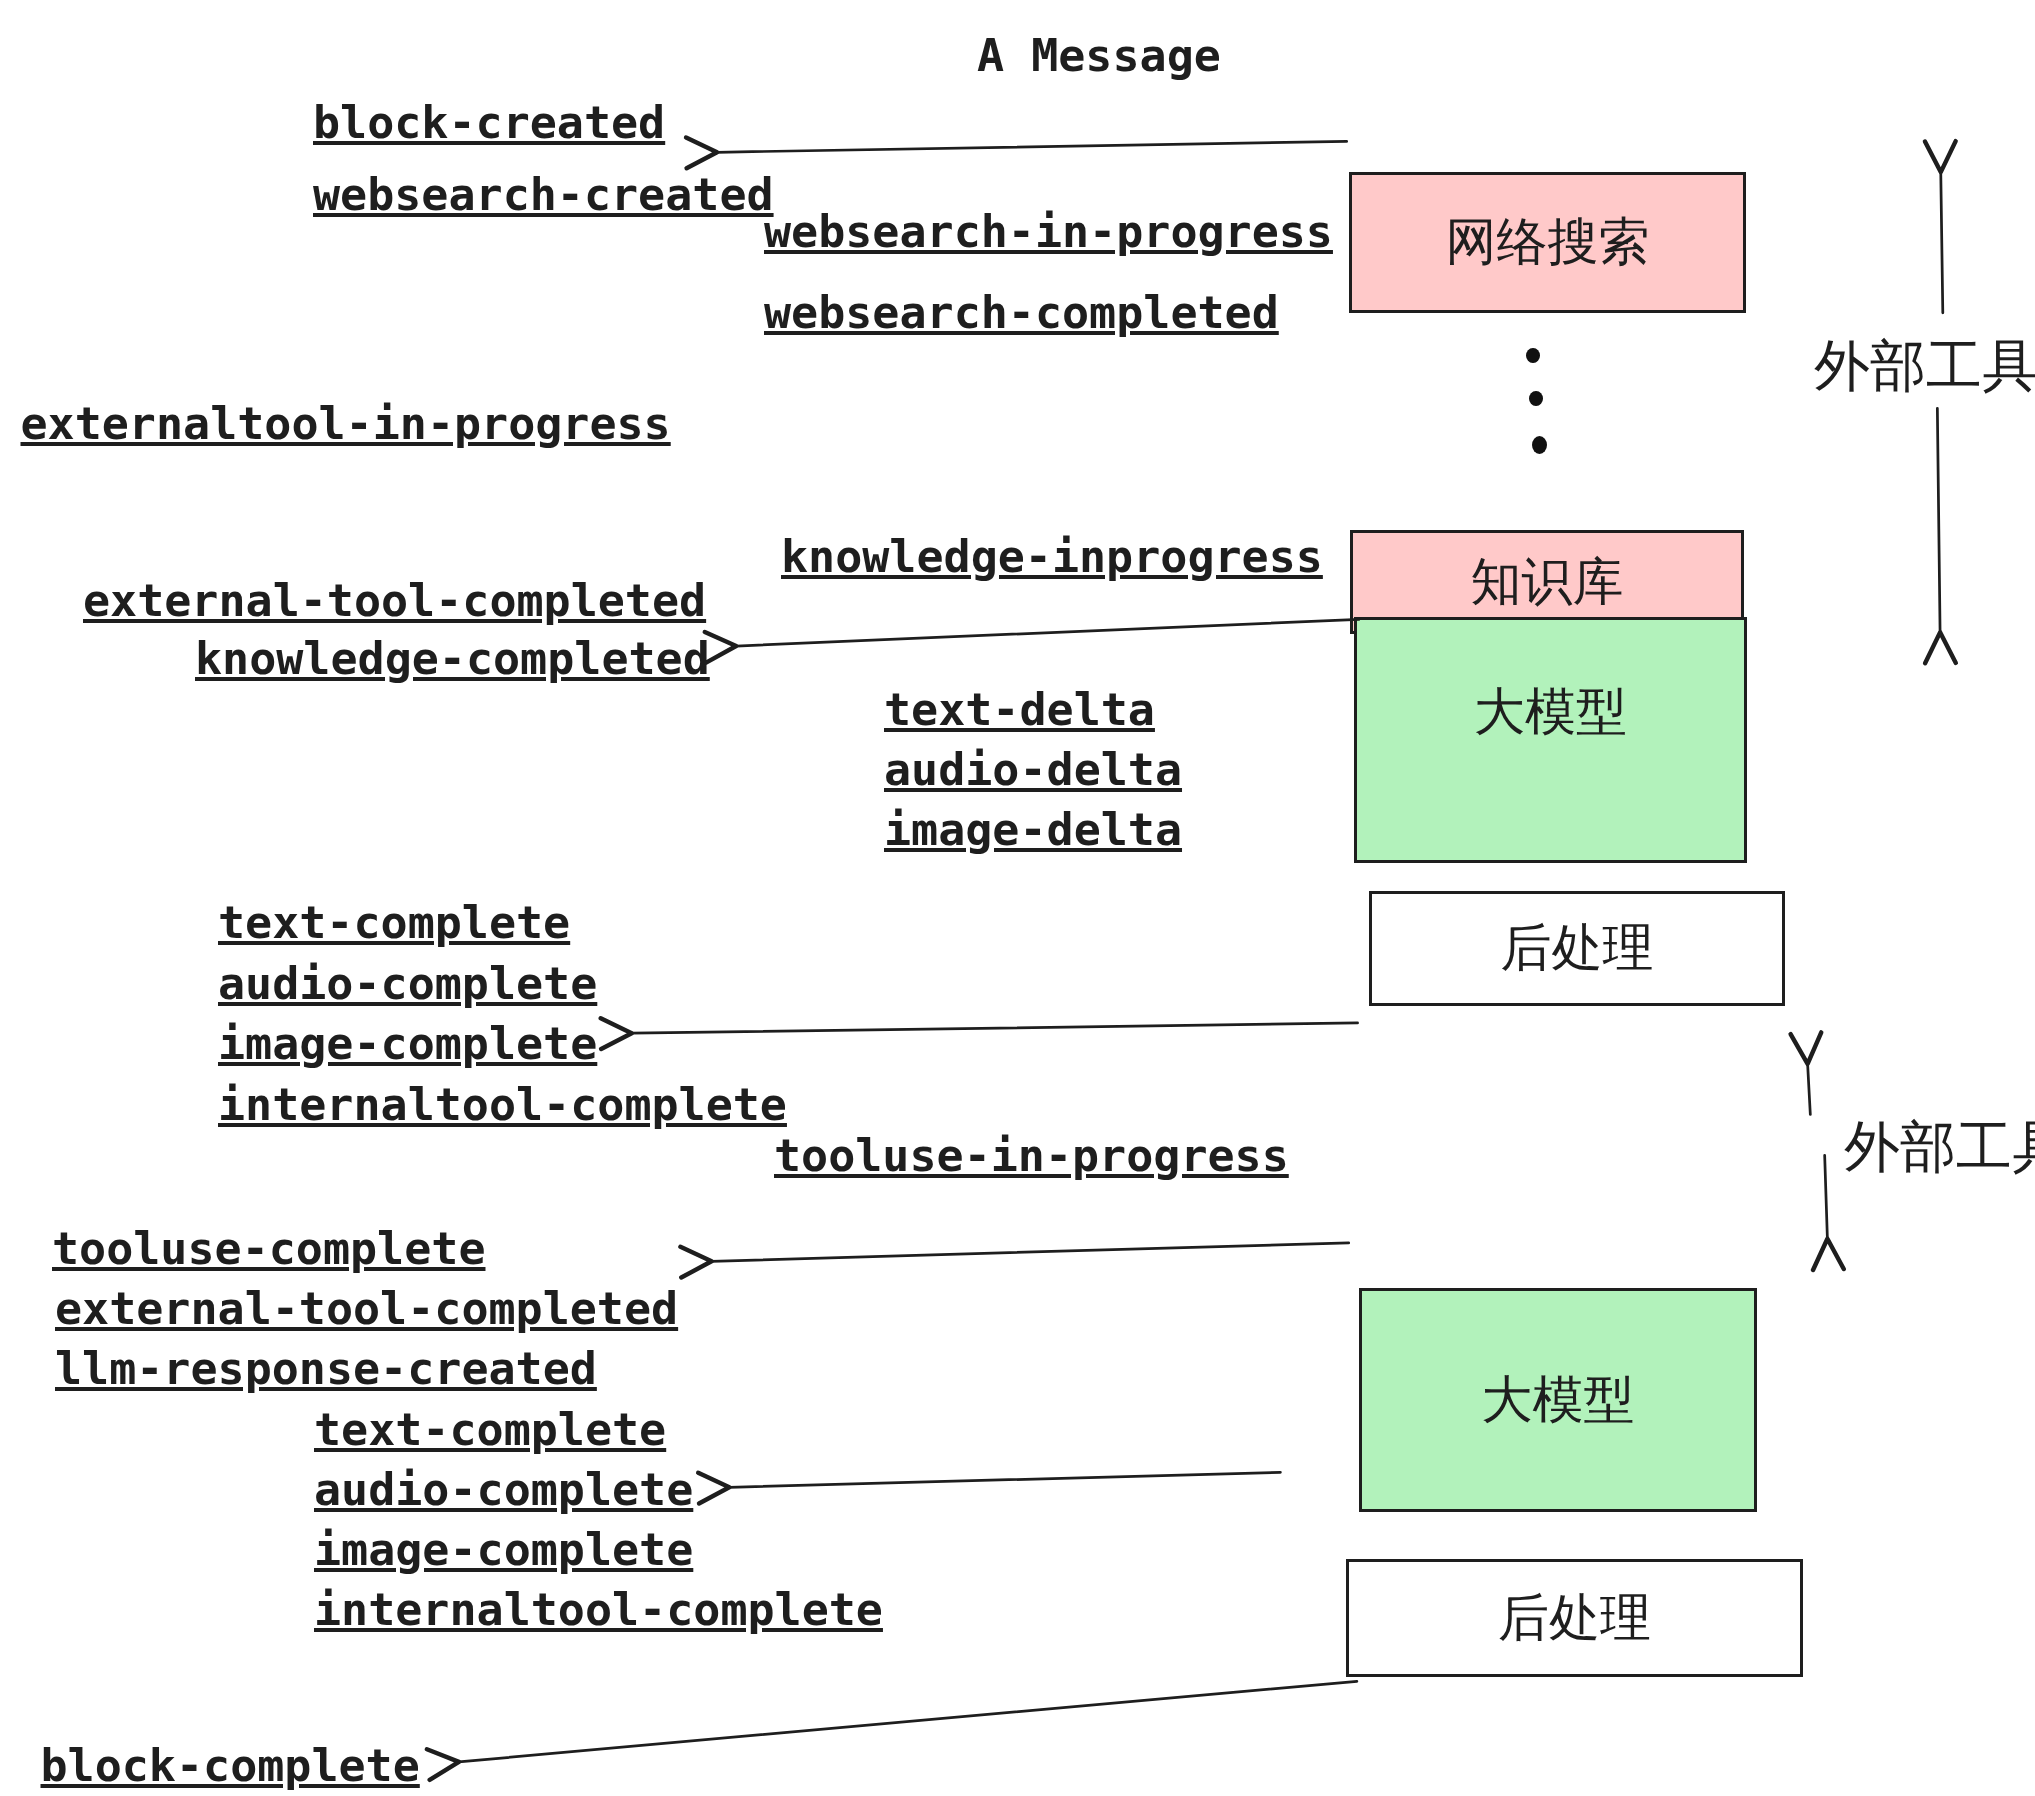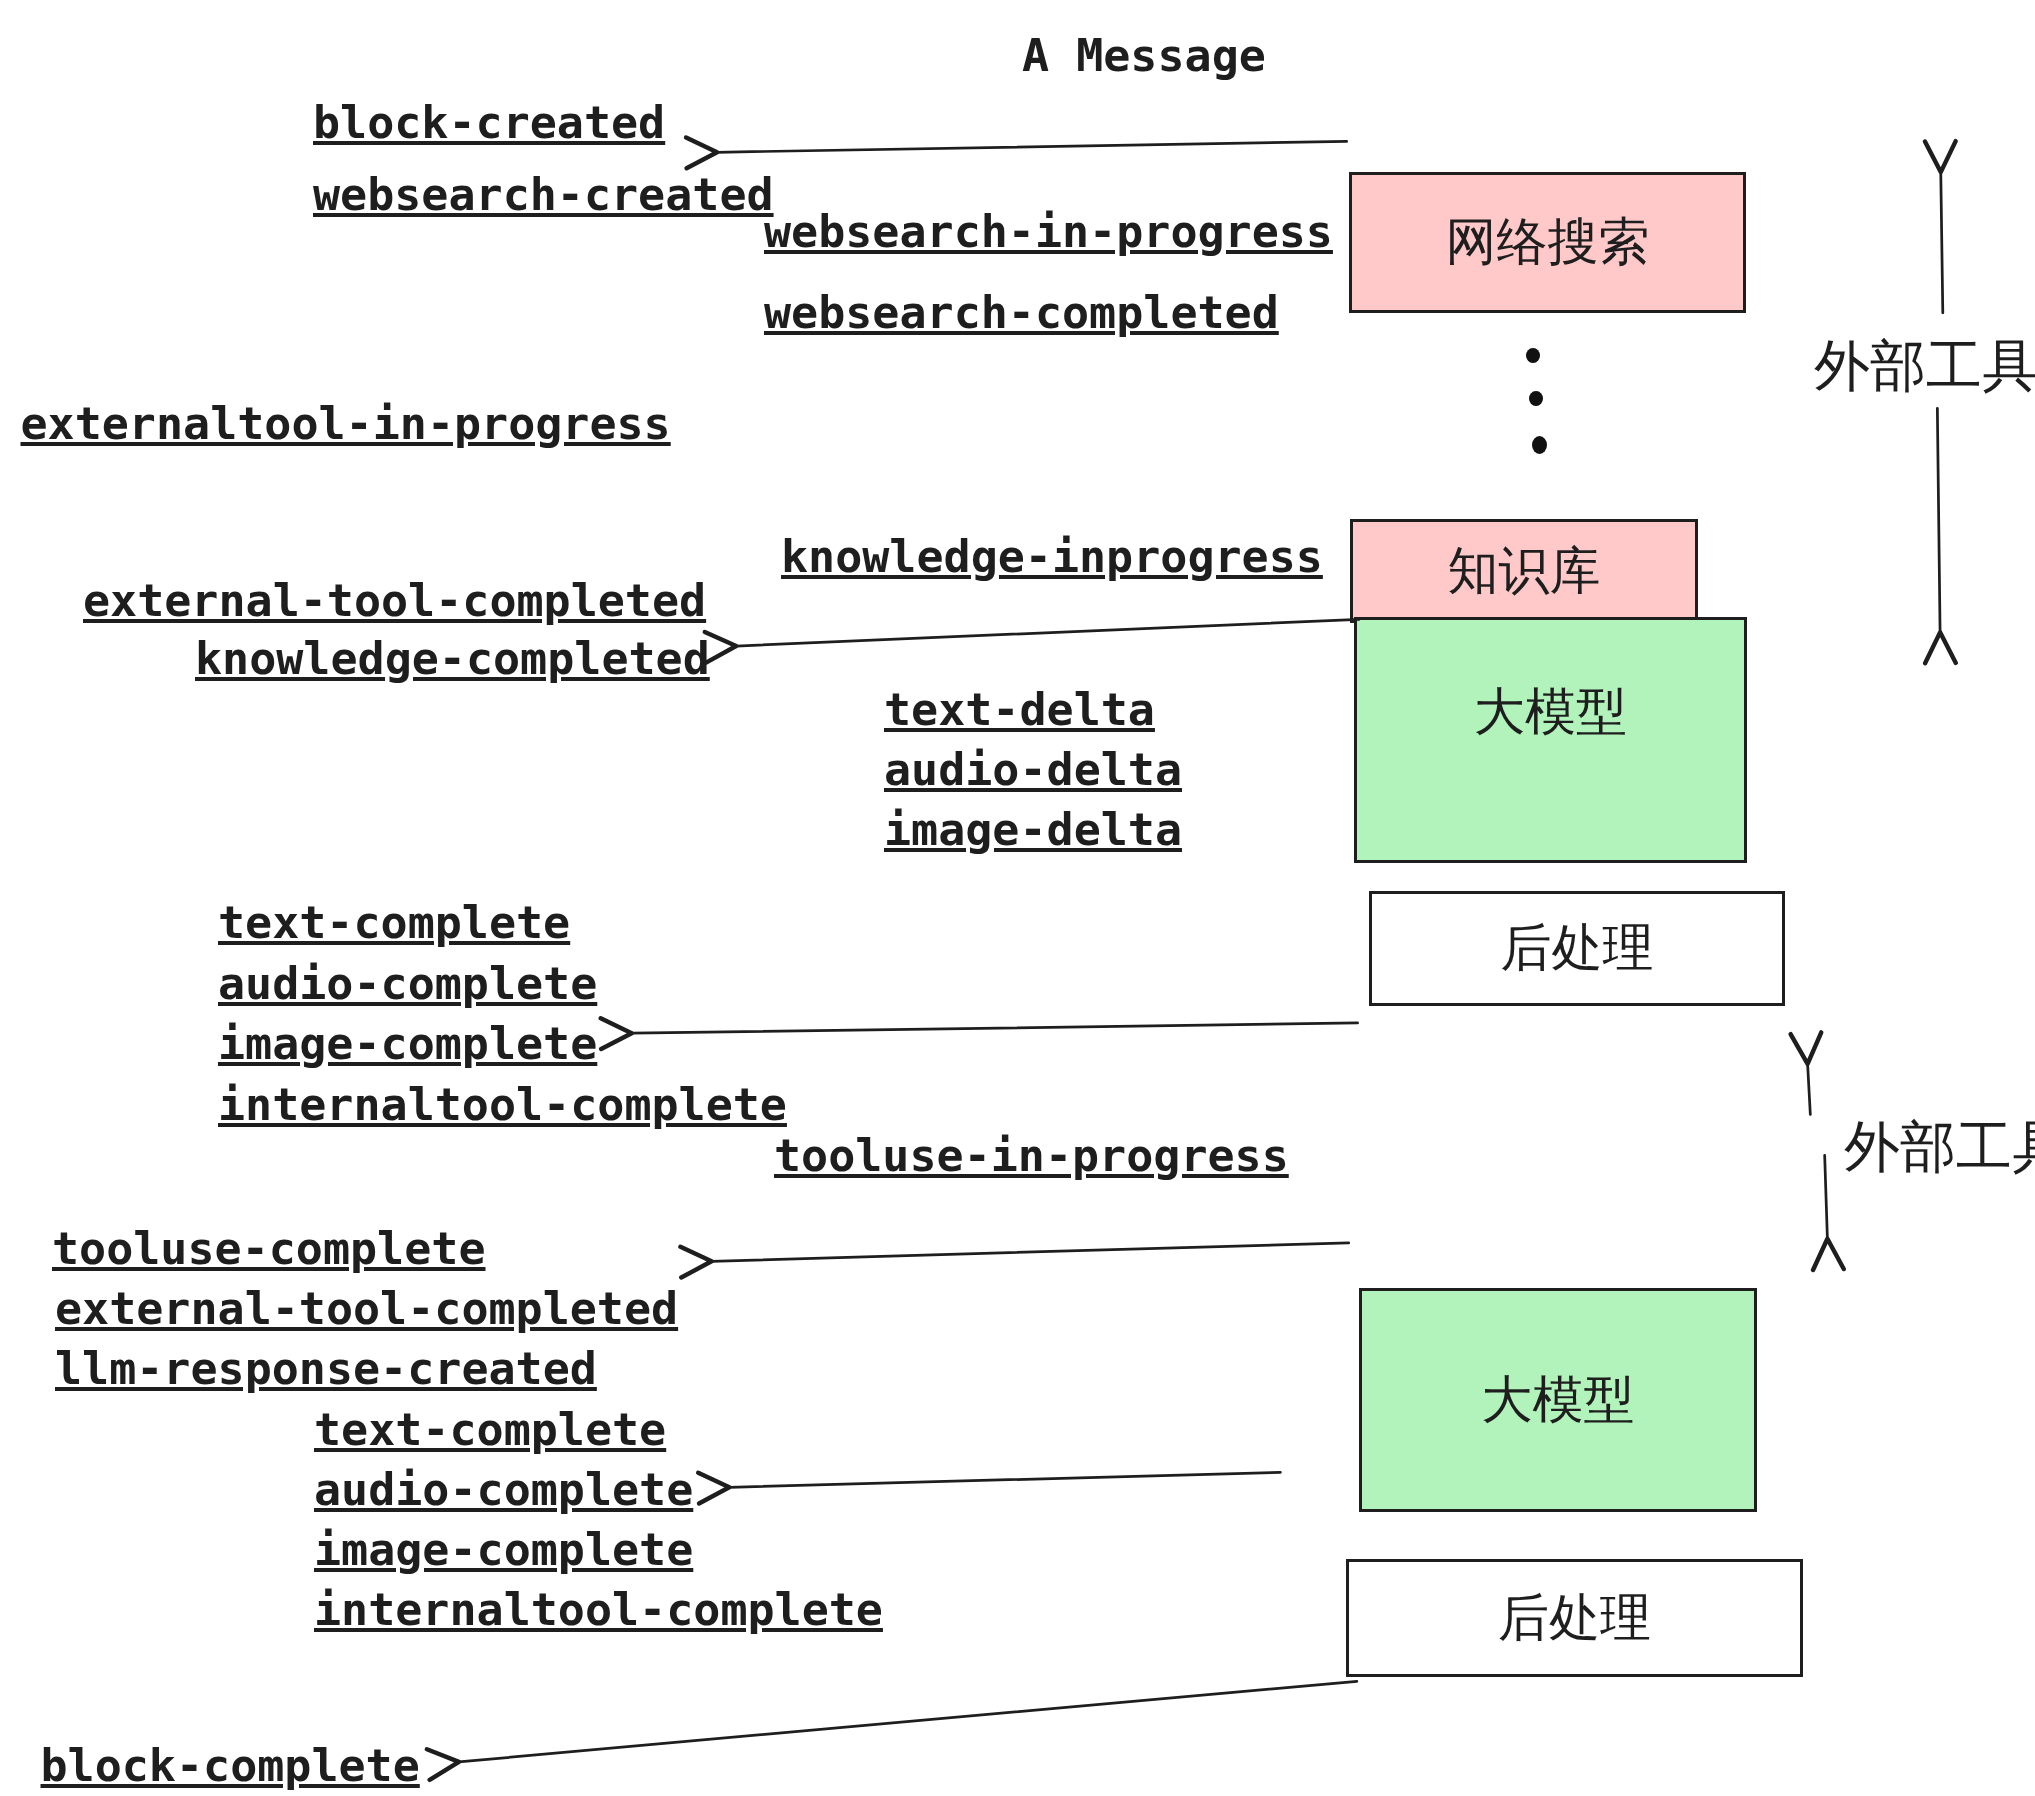--- a/index.html
+++ b/index.html
@@ -56,21 +56,21 @@
     background:#111111;
     border-radius:50%;
   }
   svg.overlay{position:absolute;left:0;top:0;pointer-events:none;}
 </style>
 </head>
 <body>
 
 <div id="canvas">
 
-  <div class="title" style="left:1022px;top:29px;">A Message</div>
+  <div class="title" style="left:977px;top:29px;">A Message</div>
 
   <div class="ev" style="left:313px;top:99px;">block-created</div>
   <div class="ev" style="left:313px;top:171px;">websearch-created</div>
   <div class="ev" style="left:764px;top:208px;">websearch-in-progress</div>
   <div class="ev" style="left:764px;top:289px;">websearch-completed</div>
   <div class="ev" style="left:20.5px;top:400px;">externaltool-in-progress</div>
   <div class="ev" style="left:781px;top:533px;">knowledge-inprogress</div>
   <div class="ev" style="left:83px;top:577px;">external-tool-completed</div>
   <div class="ev" style="left:195px;top:635px;">knowledge-completed</div>
   <div class="ev" style="left:884px;top:686px;">text-delta</div>
@@ -86,21 +86,21 @@
   <div class="ev" style="left:55px;top:1345px;">llm-response-created</div>
   <div class="ev" style="left:314px;top:1406px;">text-complete</div>
   <div class="ev" style="left:314px;top:1466px;">audio-complete</div>
   <div class="ev" style="left:314px;top:1526px;">image-complete</div>
   <div class="ev" style="left:314px;top:1586px;">internaltool-complete</div>
   <div class="ev" style="left:20.5px;top:1742px;margin-left:20px;">block-complete</div>
 
   <div class="box" style="left:1349px;top:172px;width:397px;height:141px;background:#ffc9c9;">
     <span class="lbl">网络搜索</span>
   </div>
-  <div class="box" style="left:1350px;top:519px;width:348px;height:104px;background:#ffc9c9;">
+  <div class="box" style="left:1350px;top:530px;width:394px;height:104px;background:#ffc9c9;">
     <span class="lbl">知识库</span>
   </div>
   <div class="box" style="left:1354px;top:617px;width:393px;height:246px;background:#b2f2bb;padding-bottom:55px;">
     <span class="lbl">大模型</span>
   </div>
   <div class="box" style="left:1369px;top:891px;width:416px;height:115px;background:#ffffff;">
     <span class="lbl">后处理</span>
   </div>
   <div class="box" style="left:1359px;top:1288px;width:398px;height:224px;background:#b2f2bb;">
     <span class="lbl">大模型</span>

